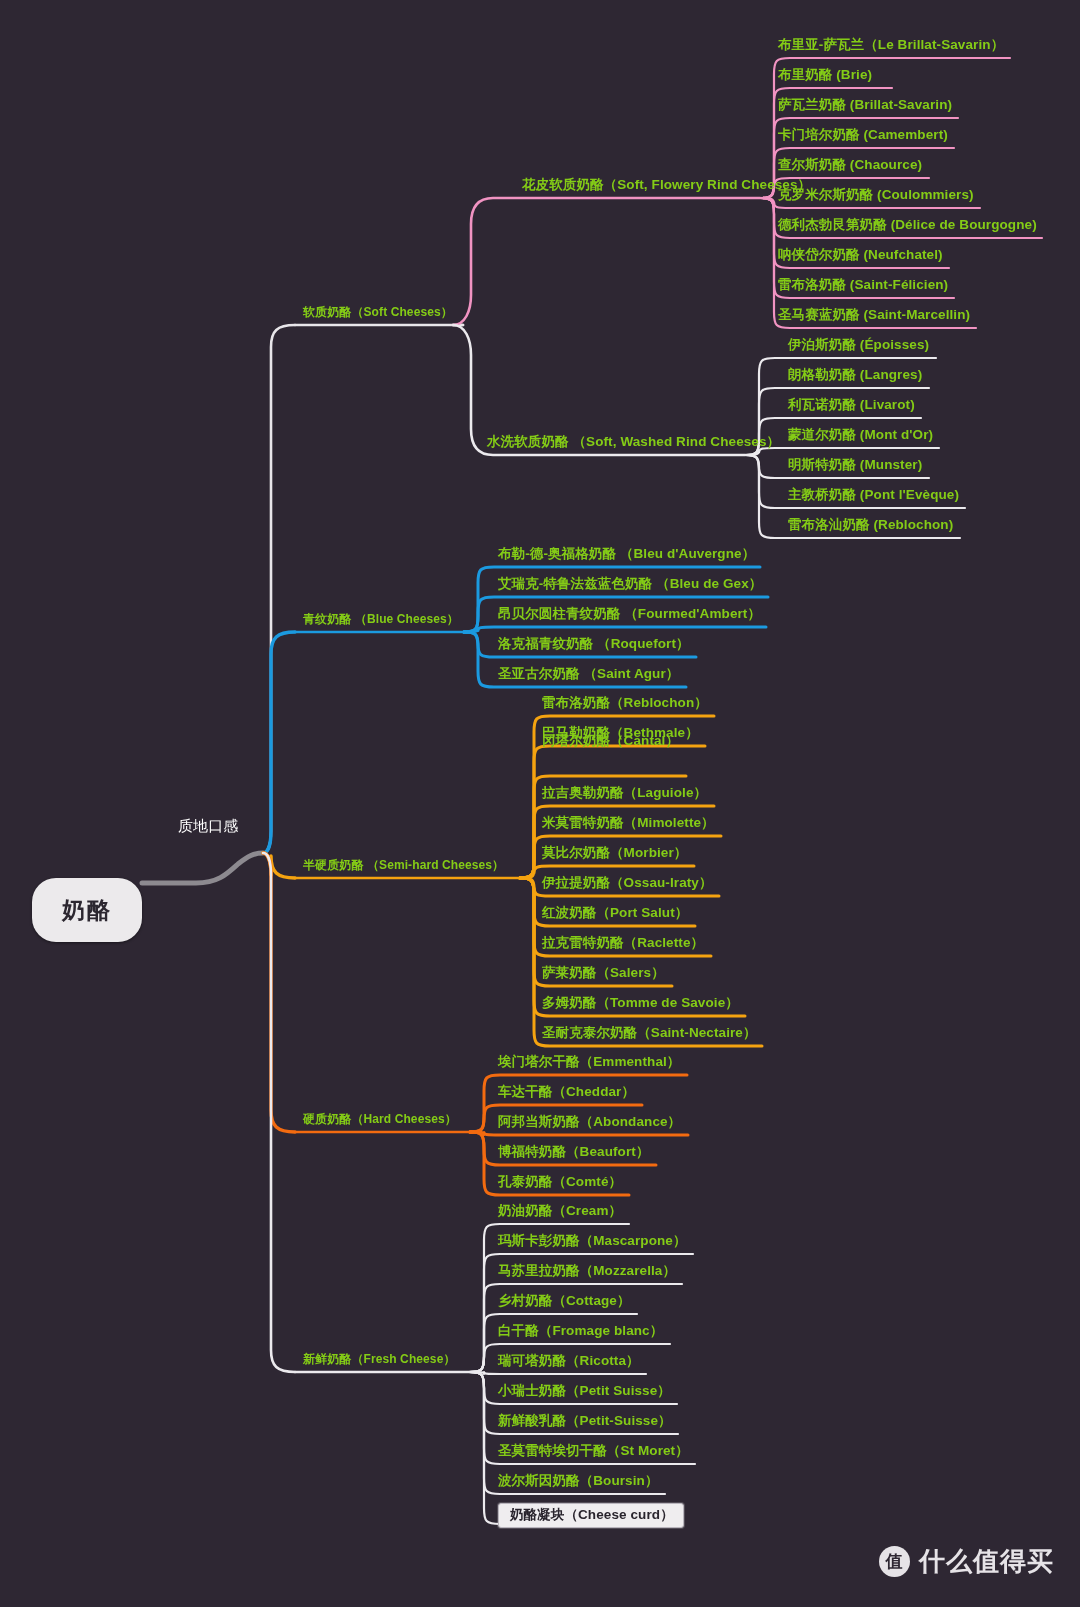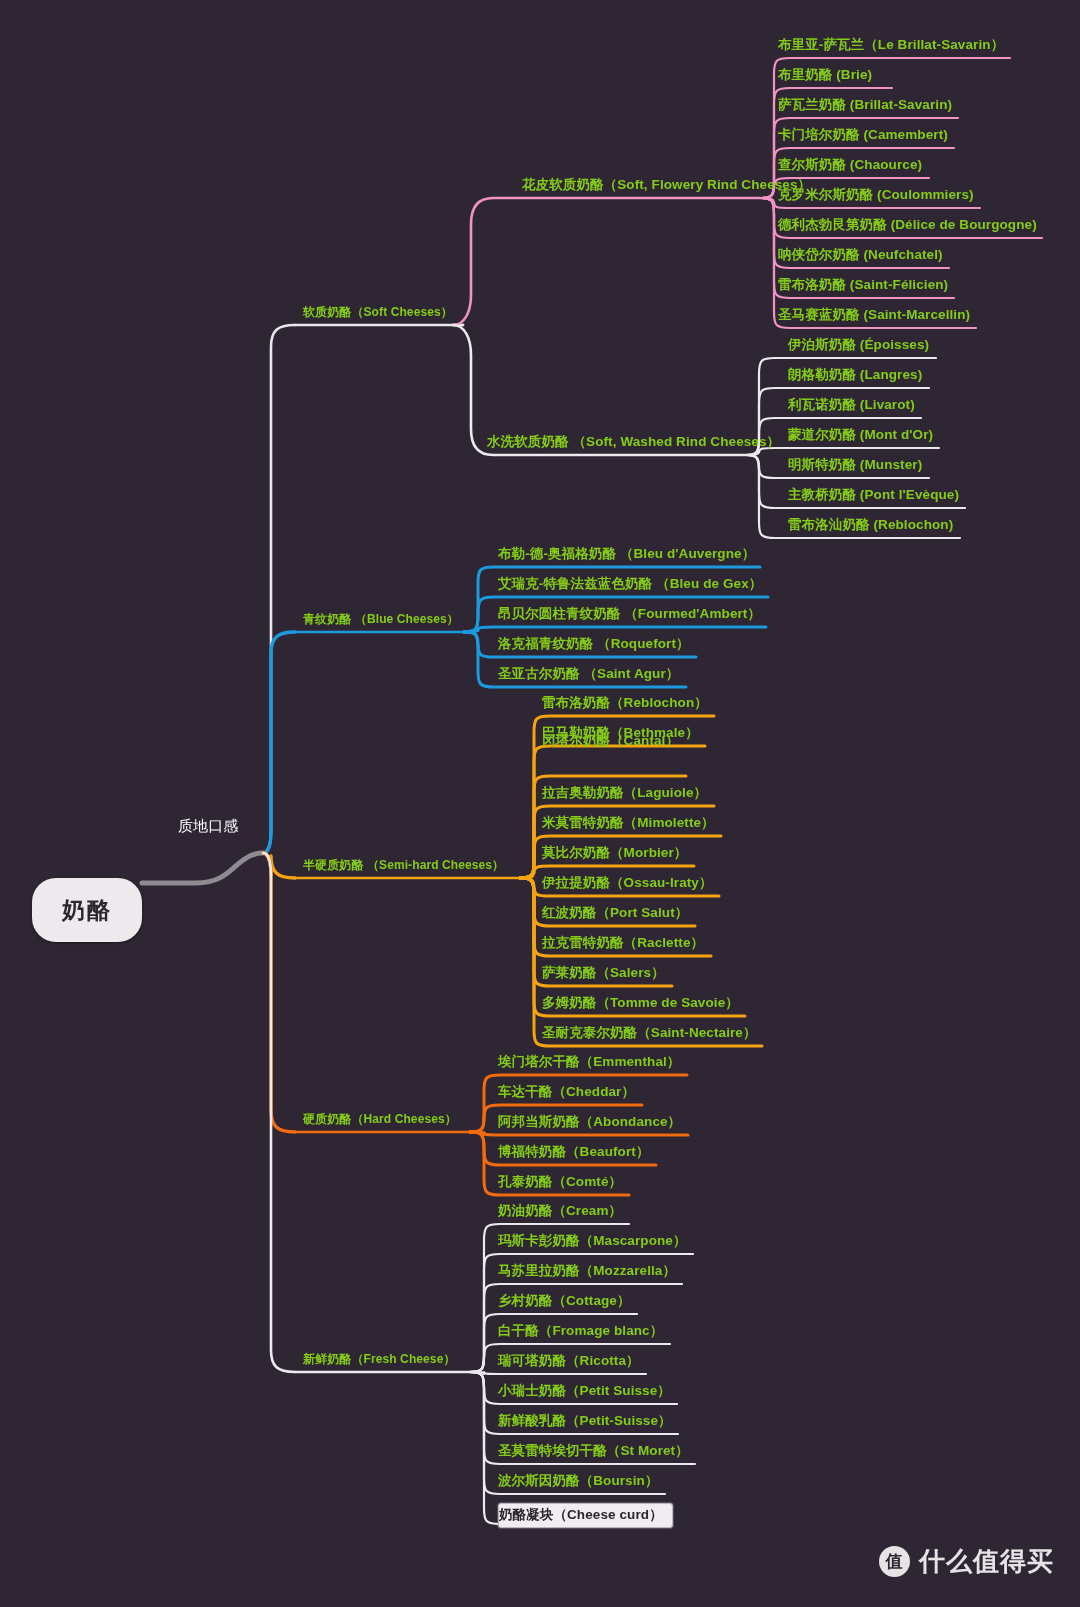--- a/index.html
+++ b/index.html
@@ -36,21 +36,21 @@
     font-weight:bold;
     display:flex; align-items:center; justify-content:center;
     box-shadow:0 1px 3px rgba(0,0,0,.45);
     letter-spacing:2px;
   }
   .selected {
     background:#efedef;
     color:#29242d;
     border:1px solid #b9b5bd;
     border-radius:3px;
-    padding:3px 9px 4px 0;
+    padding:3px 9px 4px 11px;
     font-size:13.5px;
     font-weight:bold;
     box-shadow:0 0 0 1px rgba(255,255,255,.18);
   }
   .watermark {
     position:absolute;
     right:26px; bottom:28px;
     display:flex; align-items:center; gap:9px;
     color:#f0eef1;
     font-size:26px; font-weight:bold;

